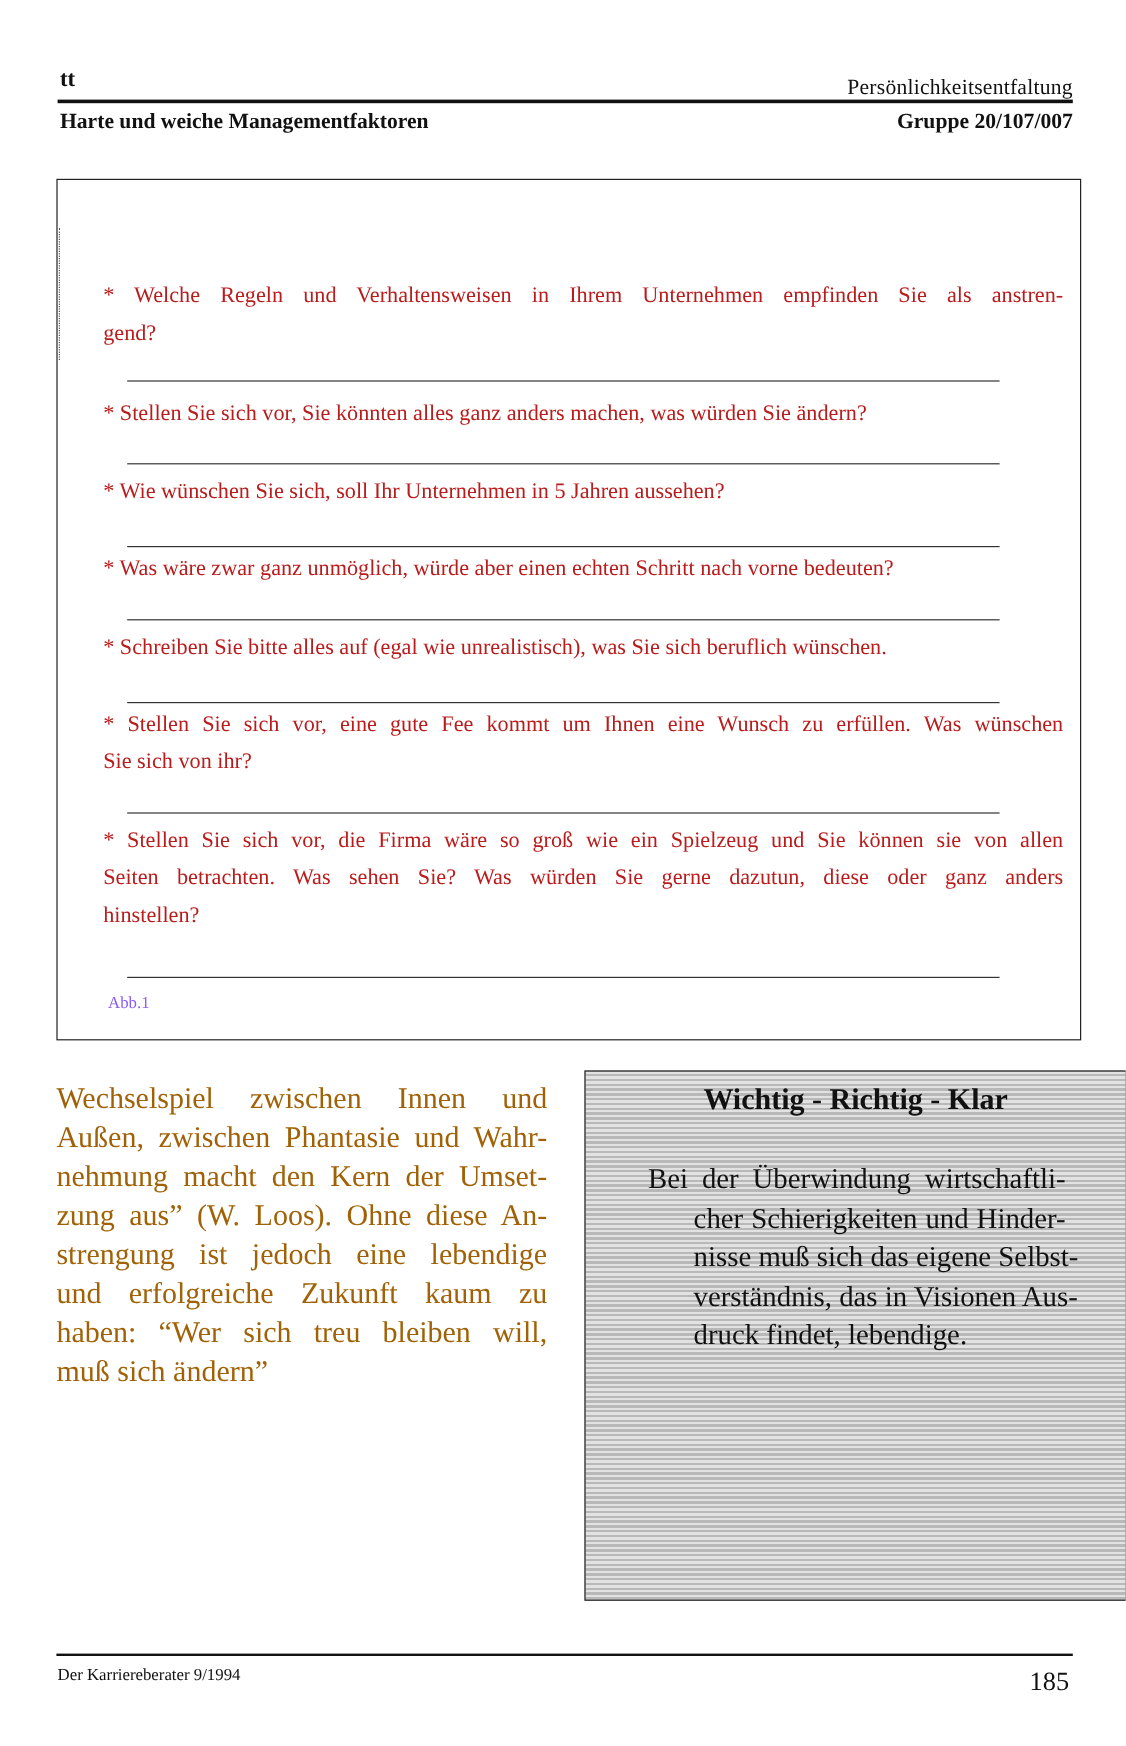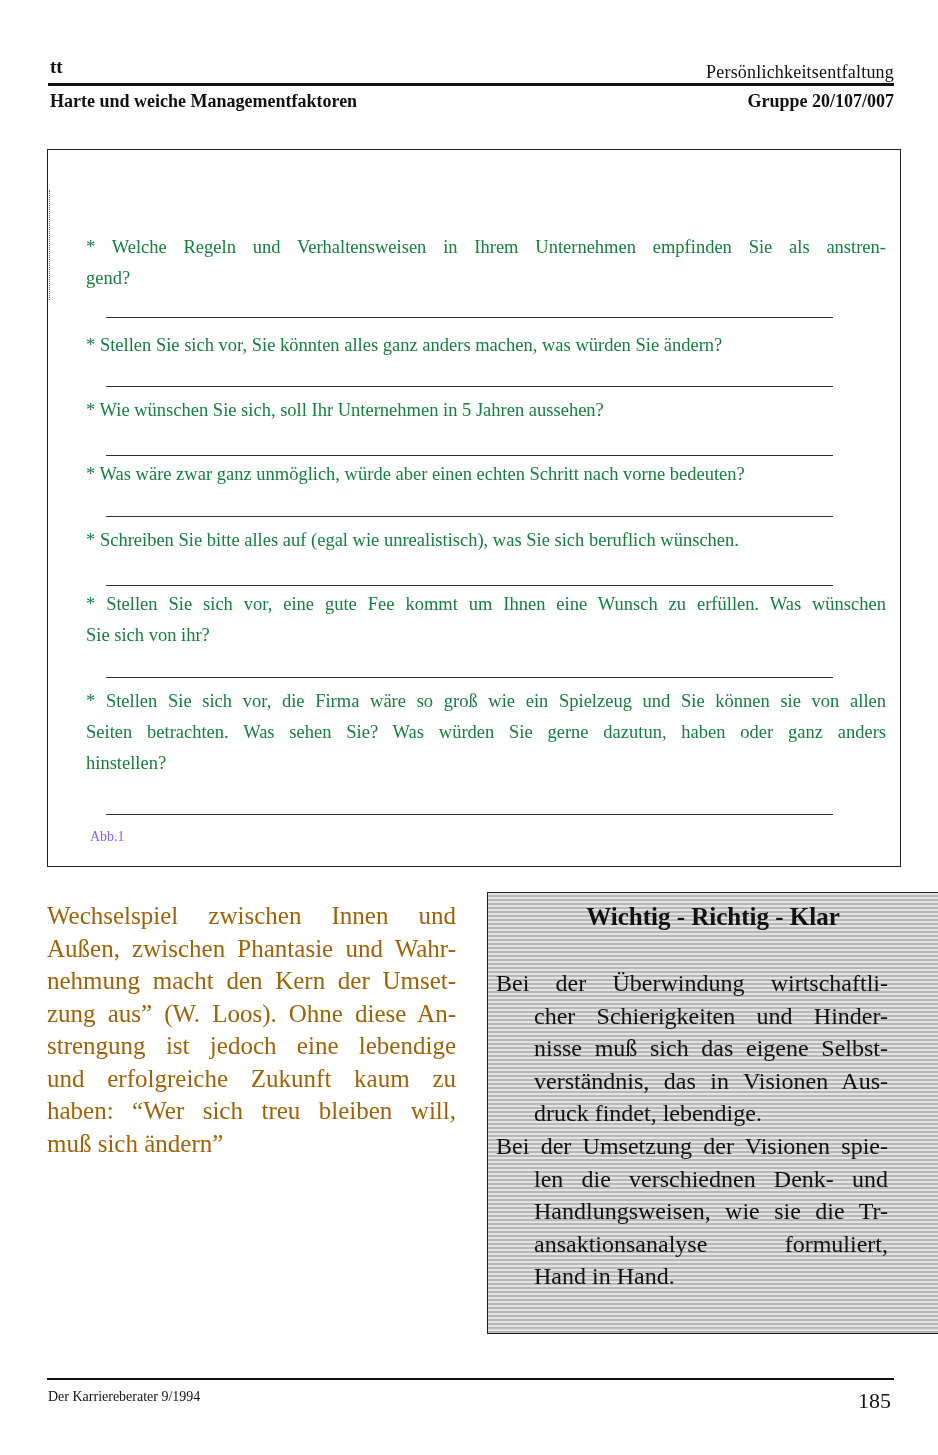--- a/index.html
+++ b/index.html
@@ -12,21 +12,21 @@
   .hdr-rule { position: absolute; left: 48px; right: 44px; top: 83px; height: 3px; background: #111; }
   .hdr-left-bot { position: absolute; left: 50px; top: 91px; font-weight: bold; font-size: 18px; }
   .hdr-right-bot { position: absolute; right: 44px; top: 91px; font-weight: bold; font-size: 18px; }
 
   .figure-box {
     position: absolute; left: 47px; top: 149px; width: 854px; height: 718px;
     border: 1.5px solid #222; box-sizing: border-box;
   }
   .question {
     position: absolute; left: 86px; width: 800px;
-    font-size: 18.5px; line-height: 31px; color: #15803d;
+    font-size: 18.5px; line-height: 31px; color: #b91c1c;
     text-align: justify;
   }
   .answer-line {
     position: absolute; left: 106px; width: 727px; height: 0;
     border-top: 1.3px solid #333;
   }
   .caption { position: absolute; left: 90px; top: 829px; font-size: 14px; color: #8b5cf6; }
 
   .body-text {
     position: absolute; left: 47px; top: 900px; width: 409px;
@@ -41,21 +41,21 @@
     background-color: #cfcfcf;
     background-image: repeating-linear-gradient(0deg, #b8b8b8 0px, #b8b8b8 2px, #e2e2e2 2px, #e2e2e2 4px);
   }
   .callout-title {
     position: absolute; left: 0; right: 0; top: 10px; text-align: center;
     font-weight: bold; font-size: 25px; color: #111;
   }
   .callout-para {
     position: absolute; left: 8px; width: 392px; font-size: 24px; line-height: 32.5px; color: #111;
   }
-  .callout-para .ln { display: block; padding-left: 38px; text-align: justify; text-align-last: justify; white-space: nowrap; }
+  .callout-para .ln { display: block; padding-left: 38px; text-align: justify; text-align-last: justify; white-space: nowrap; margin-left: 44px; }
   .callout-para .ln.first { padding-left: 0; }
   .callout-para .ln.end { text-align-last: left; }
 
   .foot-rule { position: absolute; left: 47px; right: 44px; top: 1378px; height: 2px; background: #111; }
   .foot-left { position: absolute; left: 48px; top: 1389px; font-size: 14px; }
   .foot-right { position: absolute; right: 47px; top: 1388px; font-size: 22px; }
   .margin-mark { position: absolute; left: 49px; width: 0; border-left: 1px dotted #555; }
 </style>
 </head>
 <body>
@@ -97,21 +97,21 @@
 <div class="answer-line" style="top:585px;"></div>
 
 <div class="question" style="top:589px;">
   <div style="text-align:justify;text-align-last:justify;">* Stellen Sie sich vor, eine gute Fee kommt um Ihnen eine Wunsch zu erfüllen. Was wünschen</div>
   <div>Sie sich von ihr?</div>
 </div>
 <div class="answer-line" style="top:677px;"></div>
 
 <div class="question" style="top:686px;">
   <div style="text-align:justify;text-align-last:justify;">* Stellen Sie sich vor, die Firma wäre so groß wie ein Spielzeug und Sie können sie von allen</div>
-  <div style="text-align:justify;text-align-last:justify;">Seiten betrachten. Was sehen Sie? Was würden Sie gerne dazutun, haben oder ganz anders</div>
+  <div style="text-align:justify;text-align-last:justify;">Seiten betrachten. Was sehen Sie? Was würden Sie gerne dazutun, diese oder ganz anders</div>
   <div>hinstellen?</div>
 </div>
 <div class="answer-line" style="top:814px;"></div>
 
 <div class="caption">Abb.1</div>
 
 <div class="body-text">
   <span>Wechselspiel zwischen Innen und</span>
   <span>Außen, zwischen Phantasie und Wahr-</span>
   <span>nehmung macht den Kern der Umset-</span>
@@ -124,24 +124,17 @@
 
 <div class="callout">
   <div class="callout-title">Wichtig - Richtig - Klar</div>
   <div class="callout-para" style="top:74px;">
     <span class="ln first">Bei der Überwindung wirtschaftli-</span>
     <span class="ln">cher Schierigkeiten und Hinder-</span>
     <span class="ln">nisse muß sich das eigene Selbst-</span>
     <span class="ln">verständnis, das in Visionen Aus-</span>
     <span class="ln end">druck findet, lebendige.</span>
   </div>
-  <div class="callout-para" style="top:237px;">
-    <span class="ln first">Bei der Umsetzung der Visionen spie-</span>
-    <span class="ln">len die verschiednen Denk- und</span>
-    <span class="ln">Handlungsweisen, wie sie die Tr-</span>
-    <span class="ln">ansaktionsanalyse  formuliert,</span>
-    <span class="ln end">Hand in Hand.</span>
-  </div>
 </div>
 
 <div class="foot-rule"></div>
 <div class="foot-left">Der Karriereberater 9/1994</div>
 <div class="foot-right">185</div>
 
 </body></html>

